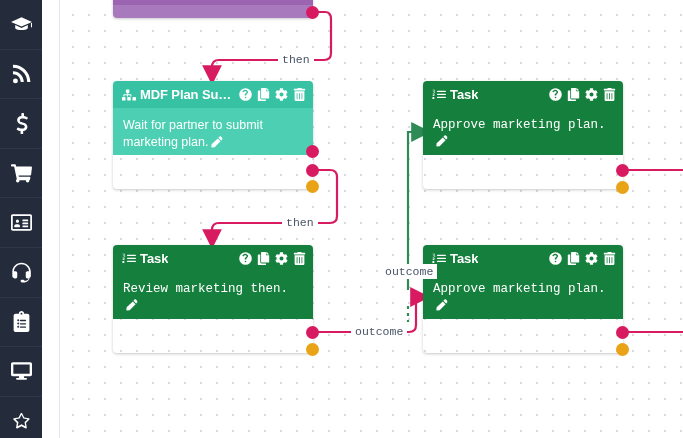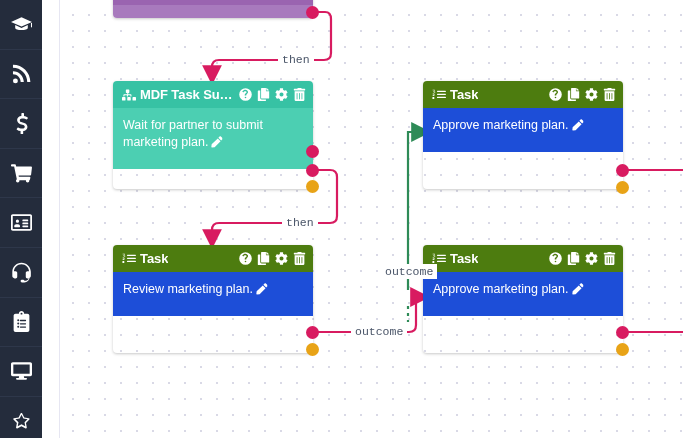--- a/index.html
+++ b/index.html
@@ -60,33 +60,33 @@
     white-space:nowrap;
   }
   .node-title{
     margin-left:4px;overflow:hidden;text-overflow:ellipsis;
     letter-spacing:-.1px;
   }
   .hdr-icons{margin-left:auto;display:flex;align-items:center;gap:5px;}
   .hdr-icons svg{width:13px;height:13px;display:block;fill:#ffffff;}
   .node-type-icon svg{width:14px;height:14px;display:block;fill:#ffffff;}
   .node-body{
-    padding:9px 10px 18px 10px;
+    padding:9px 10px 4px 10px;
     font-size:12.5px;line-height:17px;
   }
   .pencil{display:inline-block;vertical-align:-2px;margin-left:3px;}
   .pencil svg{width:12px;height:12px;fill:#ffffff;display:block;}
 
   
   .theme-purple .node-header{background:#9a64b0;}
   .theme-purple .node-body{background:#a87abd;}
   .theme-green  .node-header{background:#37c2a4;}
   .theme-green  .node-body{background:#4ccfb2;}
-  .theme-blue   .node-header{background:#4d7c0f;}
-  .theme-blue   .node-body{background:#1d4ed8;}
+  .theme-blue   .node-header{background:#15803d;}
+  .theme-blue   .node-body{background:#15803d;font-family:Liberation Mono, monospace;}
 
   
   .port{
     position:absolute;width:13px;height:13px;border-radius:50%;
     z-index:30;
   }
   .port-in{background:#d81b60;}
   .port-out{background:#e8a317;}
 
   
@@ -217,21 +217,21 @@
   </div>
   <div class="port port-in" style="left:306px;top:6px;"></div>
 
   <div class="node theme-green" style="left:113px;top:81px;width:200px;height:108px;">
     <div class="node-header">
       <span class="node-type-icon">
         <svg viewBox="0 0 640 512">
             <path d="M128 352H32c-18 0-32 14-32 32v96c0 18 14 32 32 32h96c18 0 32-14 32-32v-96c0-18-14-32-32-32zm240 0h-96c-18 0-32 14-32 32v96c0 18 14 32 32 32h96c18 0 32-14 32-32v-96c0-18-14-32-32-32zm240 0h-96c-18 0-32 14-32 32v96c0 18 14 32 32 32h96c18 0 32-14 32-32v-96c0-18-14-32-32-32zM304 0h-96c-18 0-32 14-32 32v96c0 18 14 32 32 32h32v64H96c-18 0-32 14-32 32v64h48v-48h112v48h48v-48h112v48h48v-64c0-18-14-32-32-32H288v-64h16c18 0 32-14 32-32V32c0-18-14-32-32-32z"></path>
           </svg>
       </span>
-      <span class="node-title">MDF Task Sub…</span>
+      <span class="node-title">MDF Plan Sub…</span>
       <span class="hdr-icons">
         <span>
           <svg viewBox="0 0 512 512">
               <path d="M256 8a248 248 0 1 0 0 496 248 248 0 0 0 0-496zm0 400a32 32 0 1 1 0-64 32 32 0 0 1 0 64zm46-151c-12 8-14 13-14 21v6a12 12 0 0 1-12 12h-40a12 12 0 0 1-12-12v-9c0-31 15-51 40-67 21-14 34-23 34-41 0-23-30-39-54-39-32 0-46 15-67 41a12 12 0 0 1-17 2l-25-19a12 12 0 0 1-2-16c32-47 72-69 119-69 50 0 103 39 103 90 0 45-30 65-53 80z"></path>
             </svg>
         </span>
         <span>
           <svg viewBox="0 0 448 512">
               <path d="M320 448v40c0 13-11 24-24 24H24c-13 0-24-11-24-24V120c0-13 11-24 24-24h72v296c0 30 26 56 56 56h168zm0-344V0H152c-13 0-24 11-24 24v368c0 13 11 24 24 24h272c13 0 24-11 24-24V128H344c-13 0-24-11-24-24zm112-24L360 8c-5-5-11-8-17-8h-7v96h96v-7c0-6-3-13-8-17z"></path>
             </svg>
@@ -283,21 +283,21 @@
             </svg>
         </span>
         <span>
           <svg viewBox="0 0 448 512">
               <path d="M32 464a48 48 0 0 0 48 48h288a48 48 0 0 0 48-48V128H32v336zm272-256a16 16 0 0 1 32 0v224a16 16 0 0 1-32 0V208zm-96 0a16 16 0 0 1 32 0v224a16 16 0 0 1-32 0V208zm-96 0a16 16 0 0 1 32 0v224a16 16 0 0 1-32 0V208zM432 32H312l-9-19a24 24 0 0 0-22-13H167a24 24 0 0 0-21 13l-10 19H16A16 16 0 0 0 0 48v32a16 16 0 0 0 16 16h416a16 16 0 0 0 16-16V48a16 16 0 0 0-16-16z"></path>
             </svg>
         </span>
       </span>
     </div>
     <div class="node-body">
-      <span>Review marketing plan.</span><span class="pencil"><svg viewBox="0 0 512 512">
+      <span>Review marketing then.</span><span class="pencil"><svg viewBox="0 0 512 512">
             <path d="M290 104l118 118L154 476 41 489c-15 2-28-11-26-26l13-113L290 104zm186-28l-55-55c-15-15-39-15-54 0l-52 52 118 118 43-43c15-15 15-39 0-54z"></path>
           </svg></span>
     </div>
   </div>
   <div class="port port-in" style="left:306px;top:326px;"></div>
   <div class="port port-out" style="left:306px;top:343px;"></div>
 
   <div class="node theme-blue" style="left:423px;top:81px;width:200px;height:108px;">
     <div class="node-header">
       <span class="node-type-icon">

